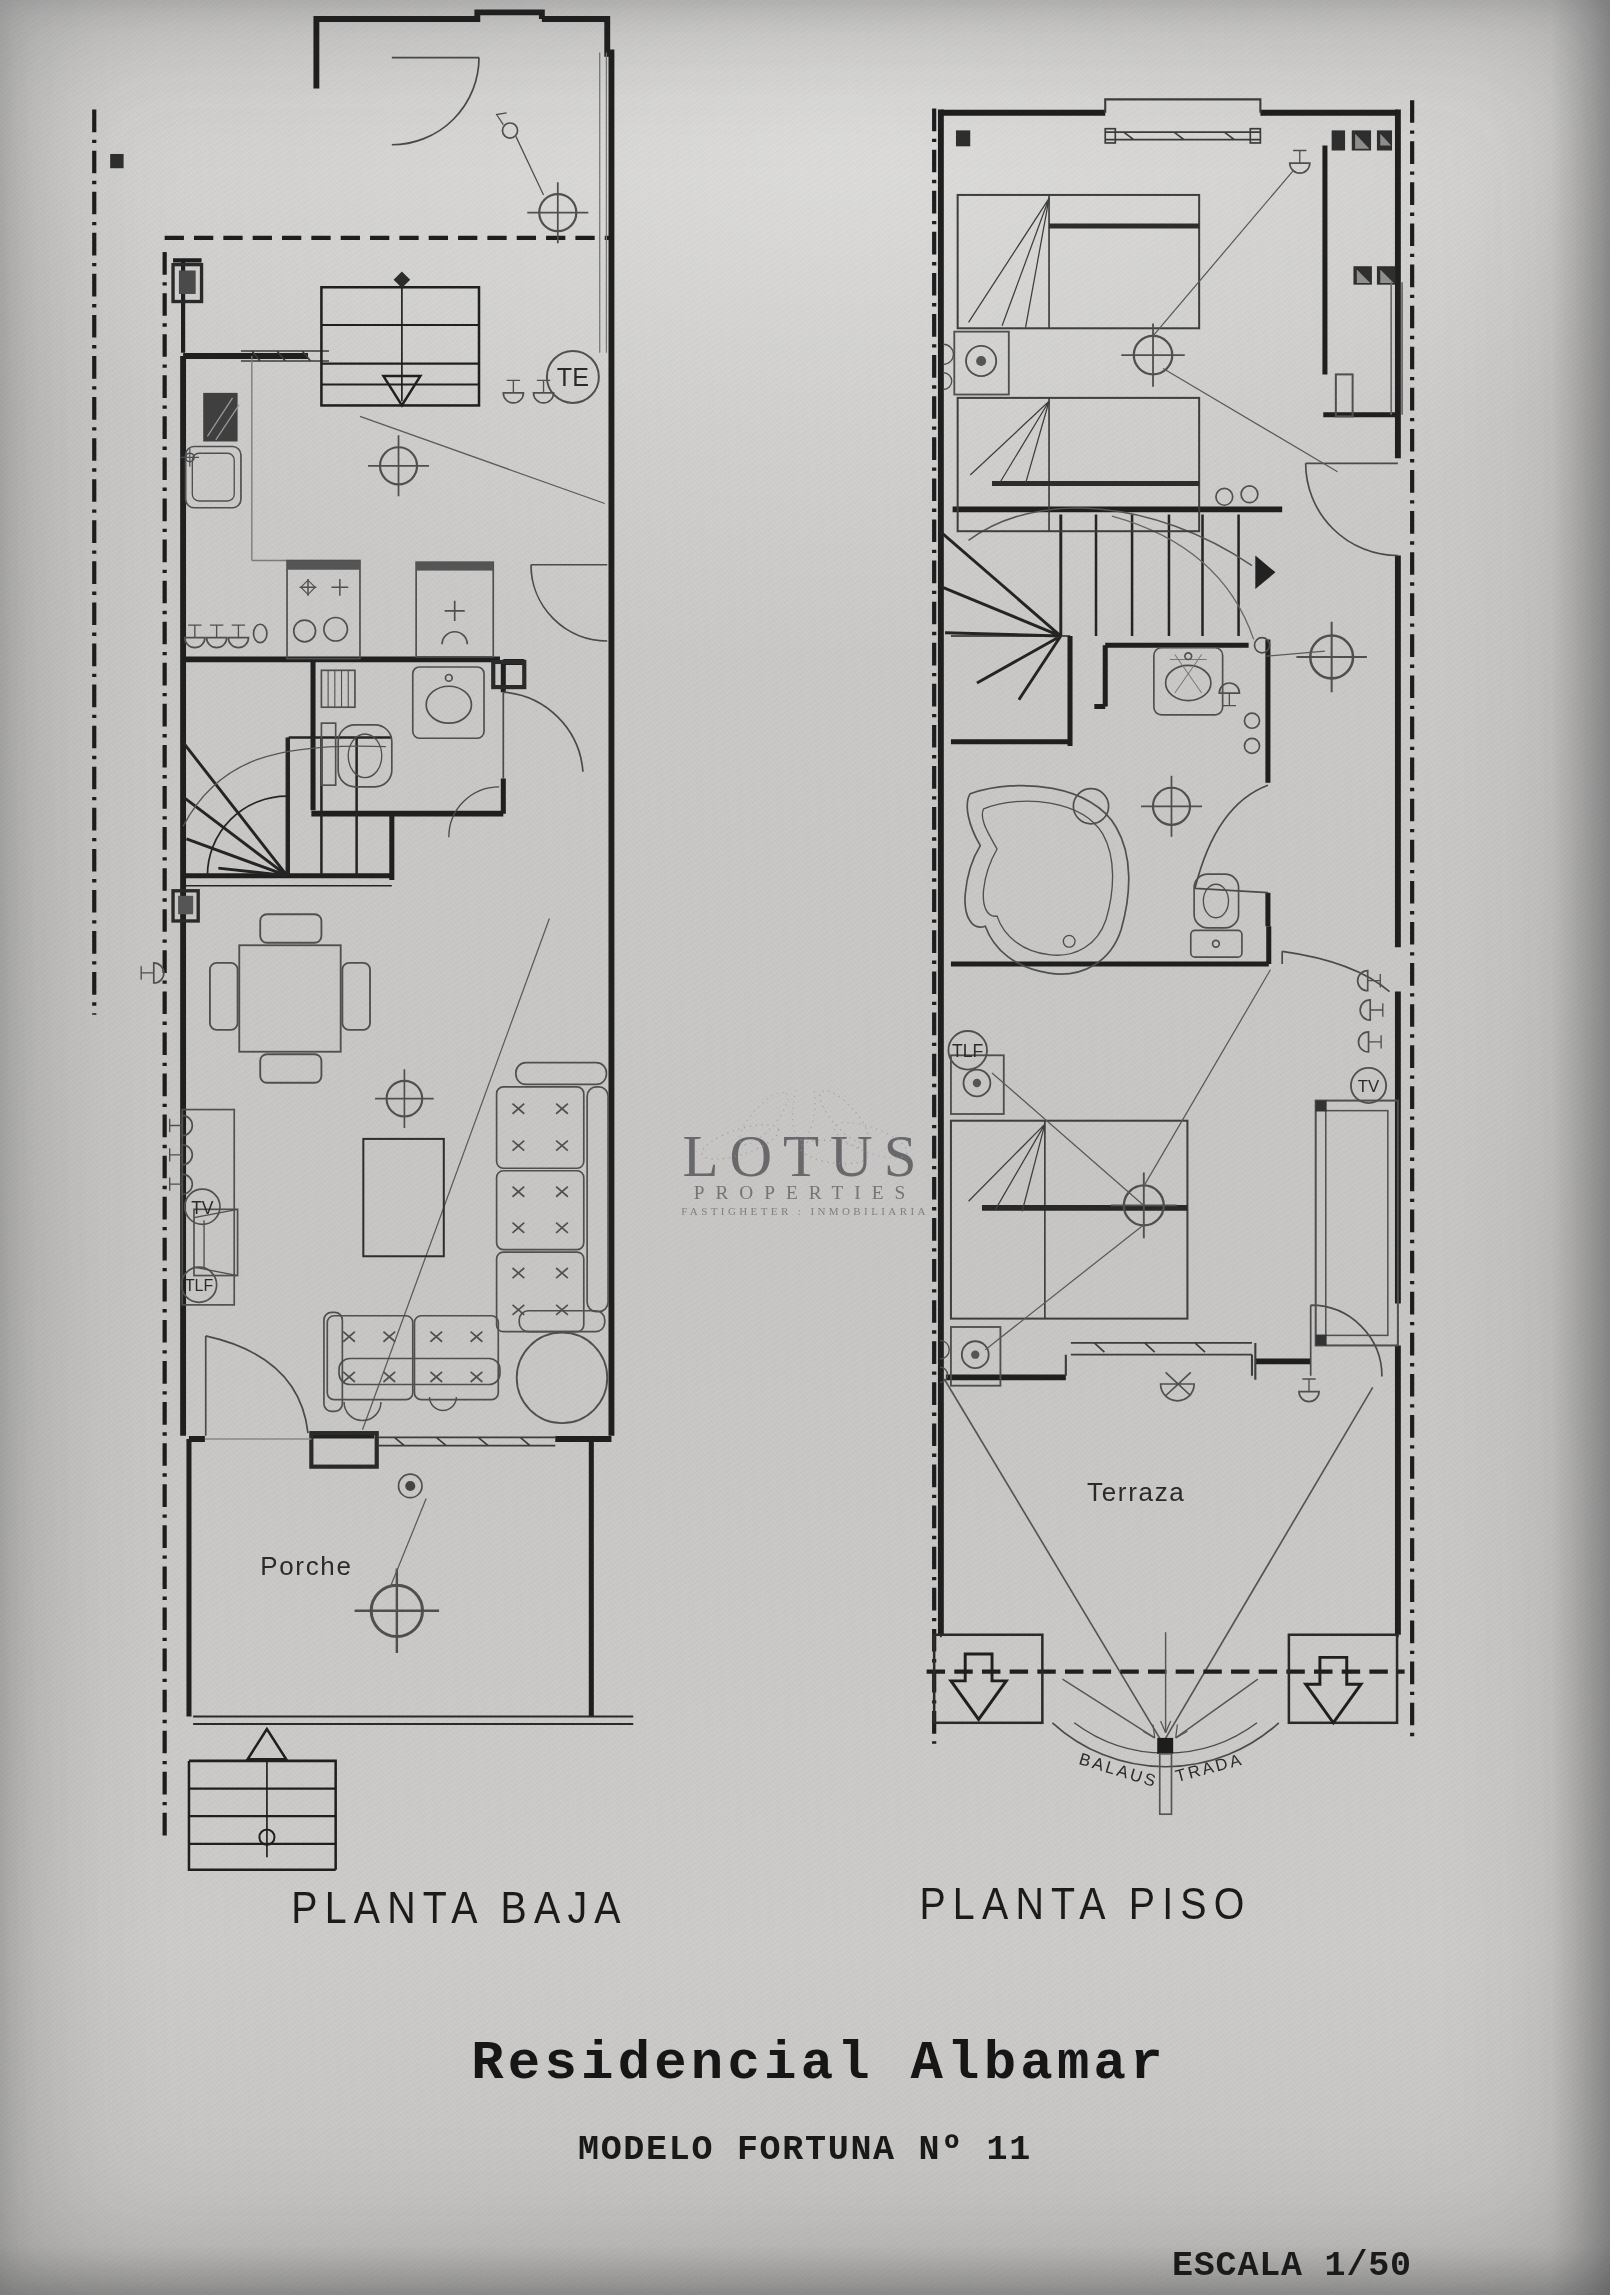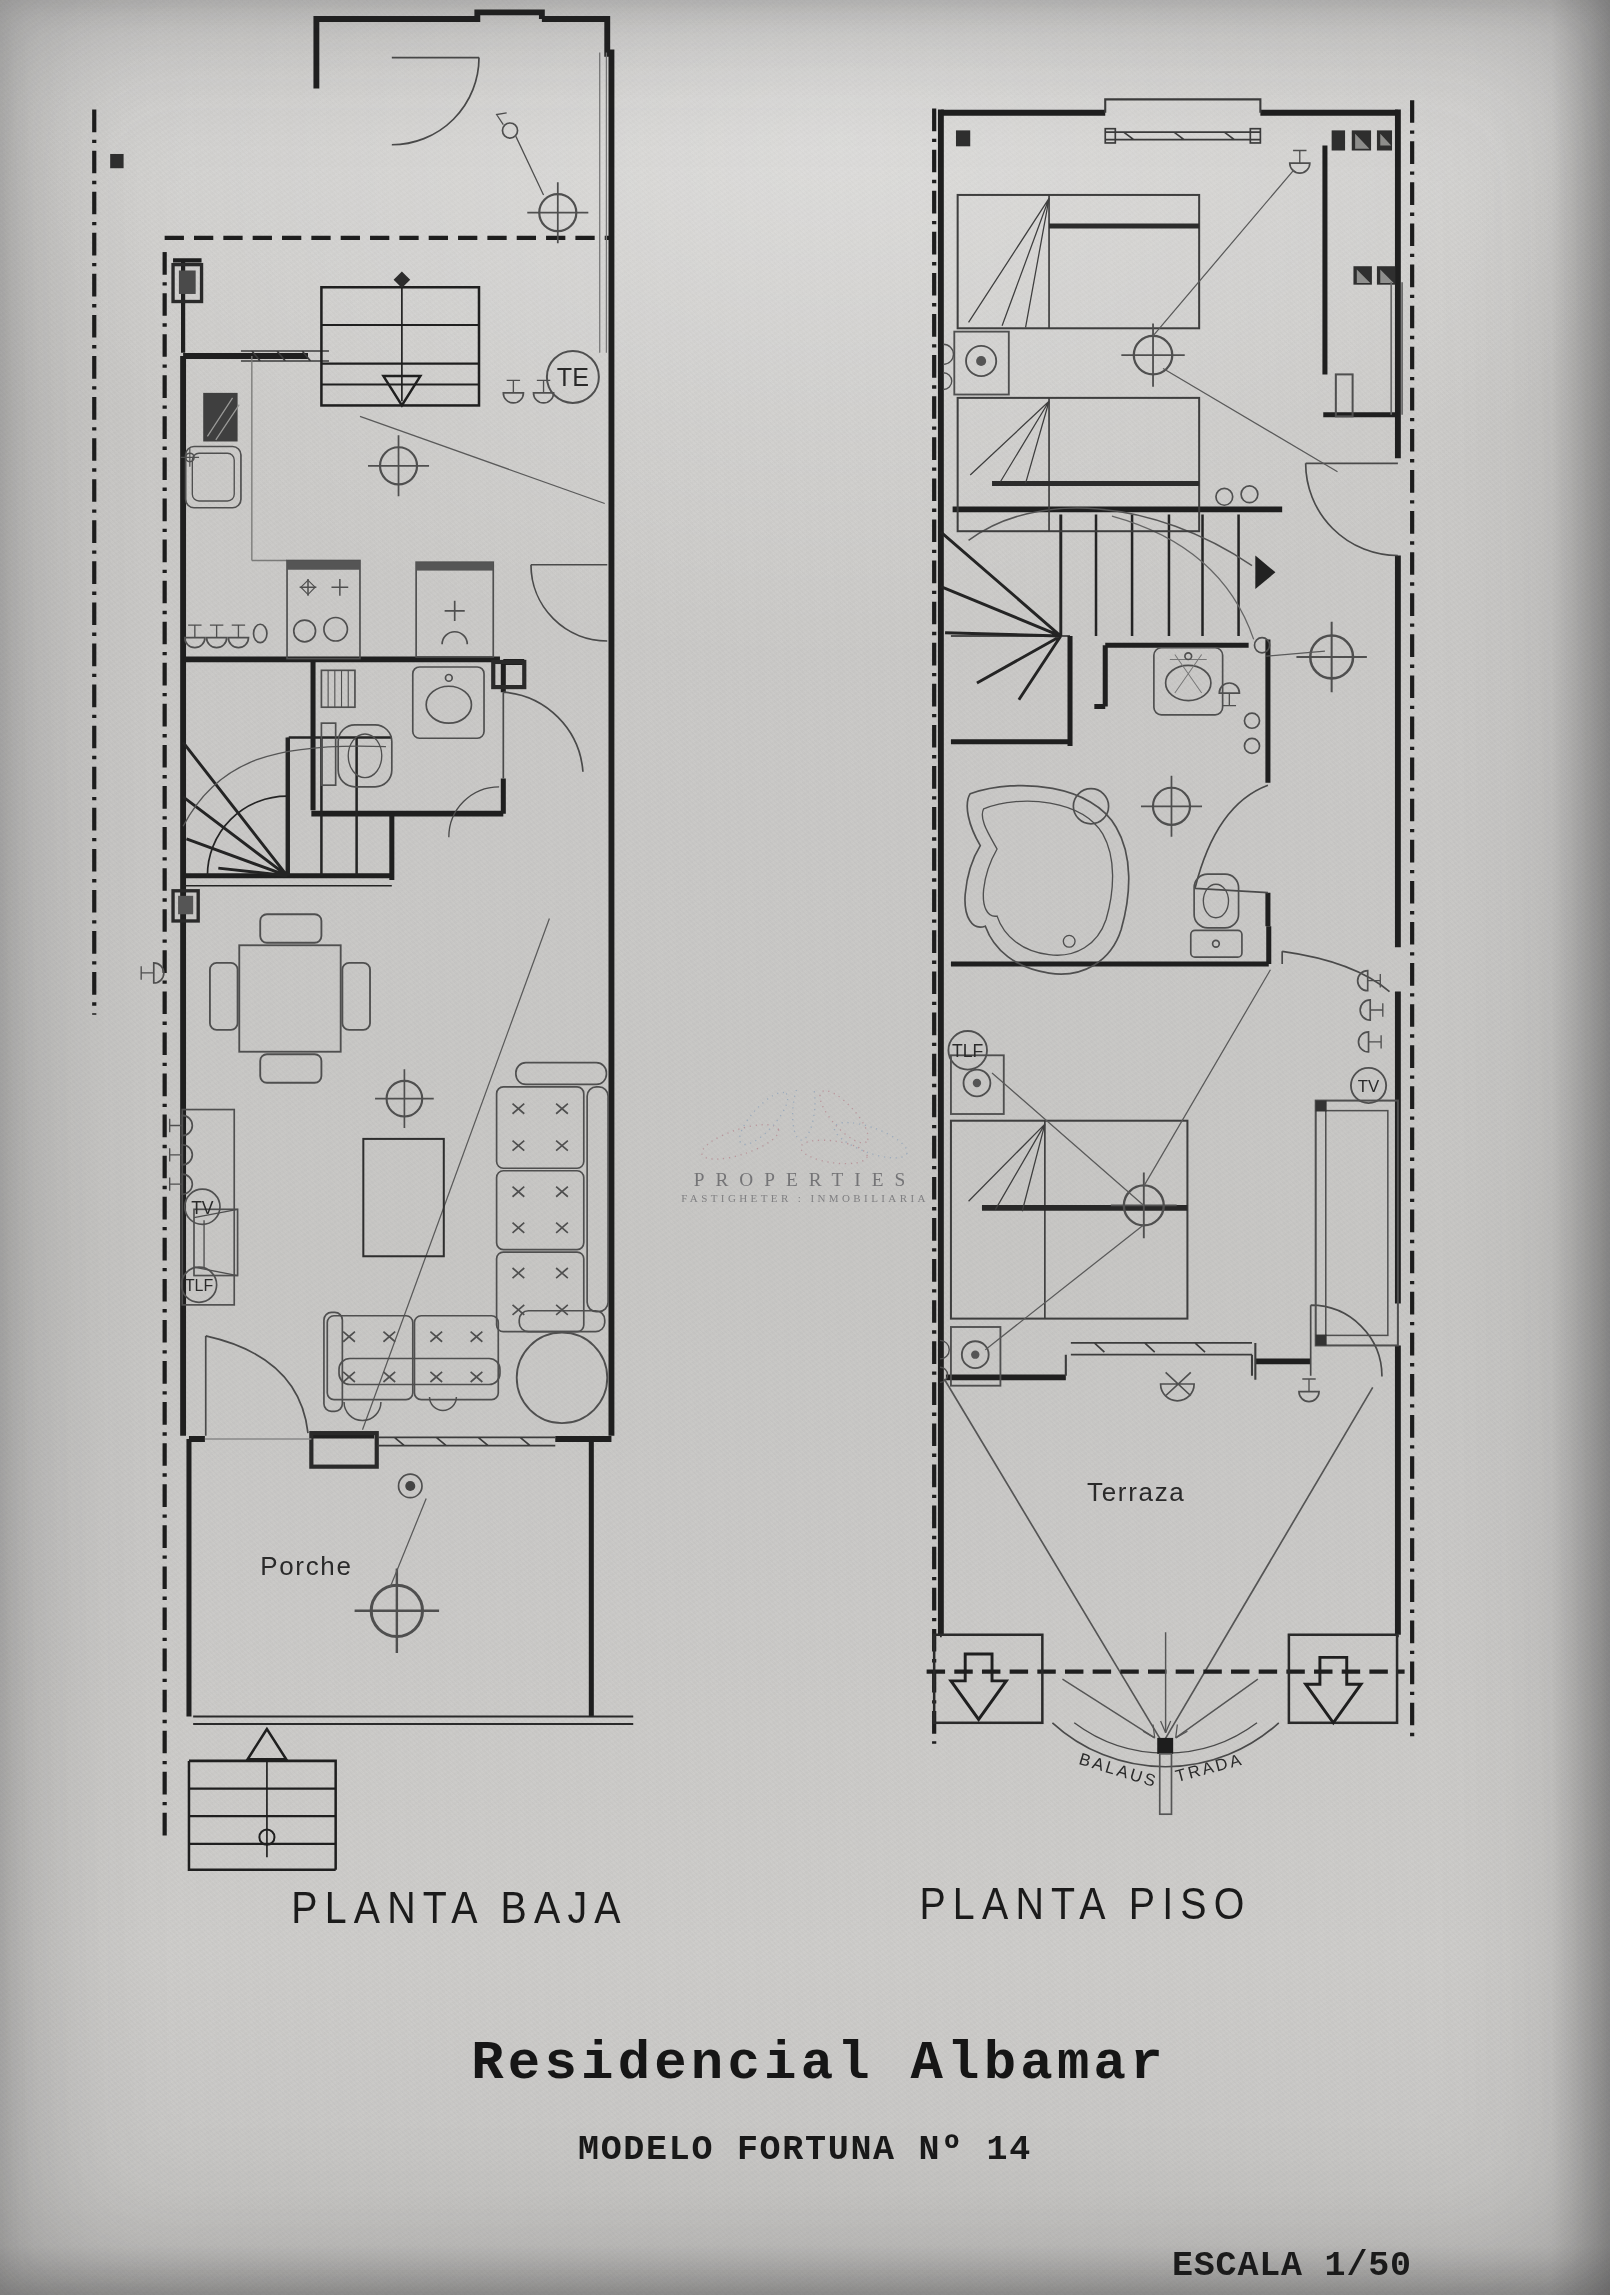--- a/index.html
+++ b/index.html
@@ -410,28 +410,29 @@
   <svg id="wm-petals" viewBox="0 0 340 92">
     <g fill="none" stroke-width="1.6" stroke-dasharray="1.5 5.5" opacity="0.75">
       <ellipse cx="92" cy="62" rx="48" ry="15" stroke="#b5868e" transform="rotate(-18 92 62)"></ellipse>
       <ellipse cx="120" cy="34" rx="40" ry="14" stroke="#8fa3ba" transform="rotate(-48 120 34)"></ellipse>
       <ellipse cx="168" cy="22" rx="38" ry="13" stroke="#8fa3ba" transform="rotate(-85 168 22)"></ellipse>
       <ellipse cx="216" cy="32" rx="40" ry="14" stroke="#b5868e" transform="rotate(48 216 32)"></ellipse>
       <ellipse cx="248" cy="60" rx="46" ry="15" stroke="#8fa3ba" transform="rotate(20 248 60)"></ellipse>
       <ellipse cx="204" cy="74" rx="40" ry="13" stroke="#b5868e" transform="rotate(8 204 74)"></ellipse>
     </g>
   </svg>
+  <div class="wm-brand">LOTUS</div>
   <div class="wm-line2">PROPERTIES</div>
   <div class="wm-line3">FASTIGHETER : INMOBILIARIA</div>
 </div>
 
 <div class="plan-caption" style="left:208px;top:1885px">PLANTA BAJA</div>
 <div class="plan-caption" style="left:834px;top:1881px">PLANTA PISO</div>
 
 <div class="title-main">Residencial Albamar</div>
-<div class="title-model">MODELO FORTUNA Nº 14</div>
+<div class="title-model">MODELO FORTUNA Nº 11</div>
 <div class="title-scale">ESCALA 1/50</div>
 
 <div id="edge-right"></div>
 <div id="edge-bottom"></div>
 <div id="vignette"></div>
 </div>
 
 
 </body></html>

